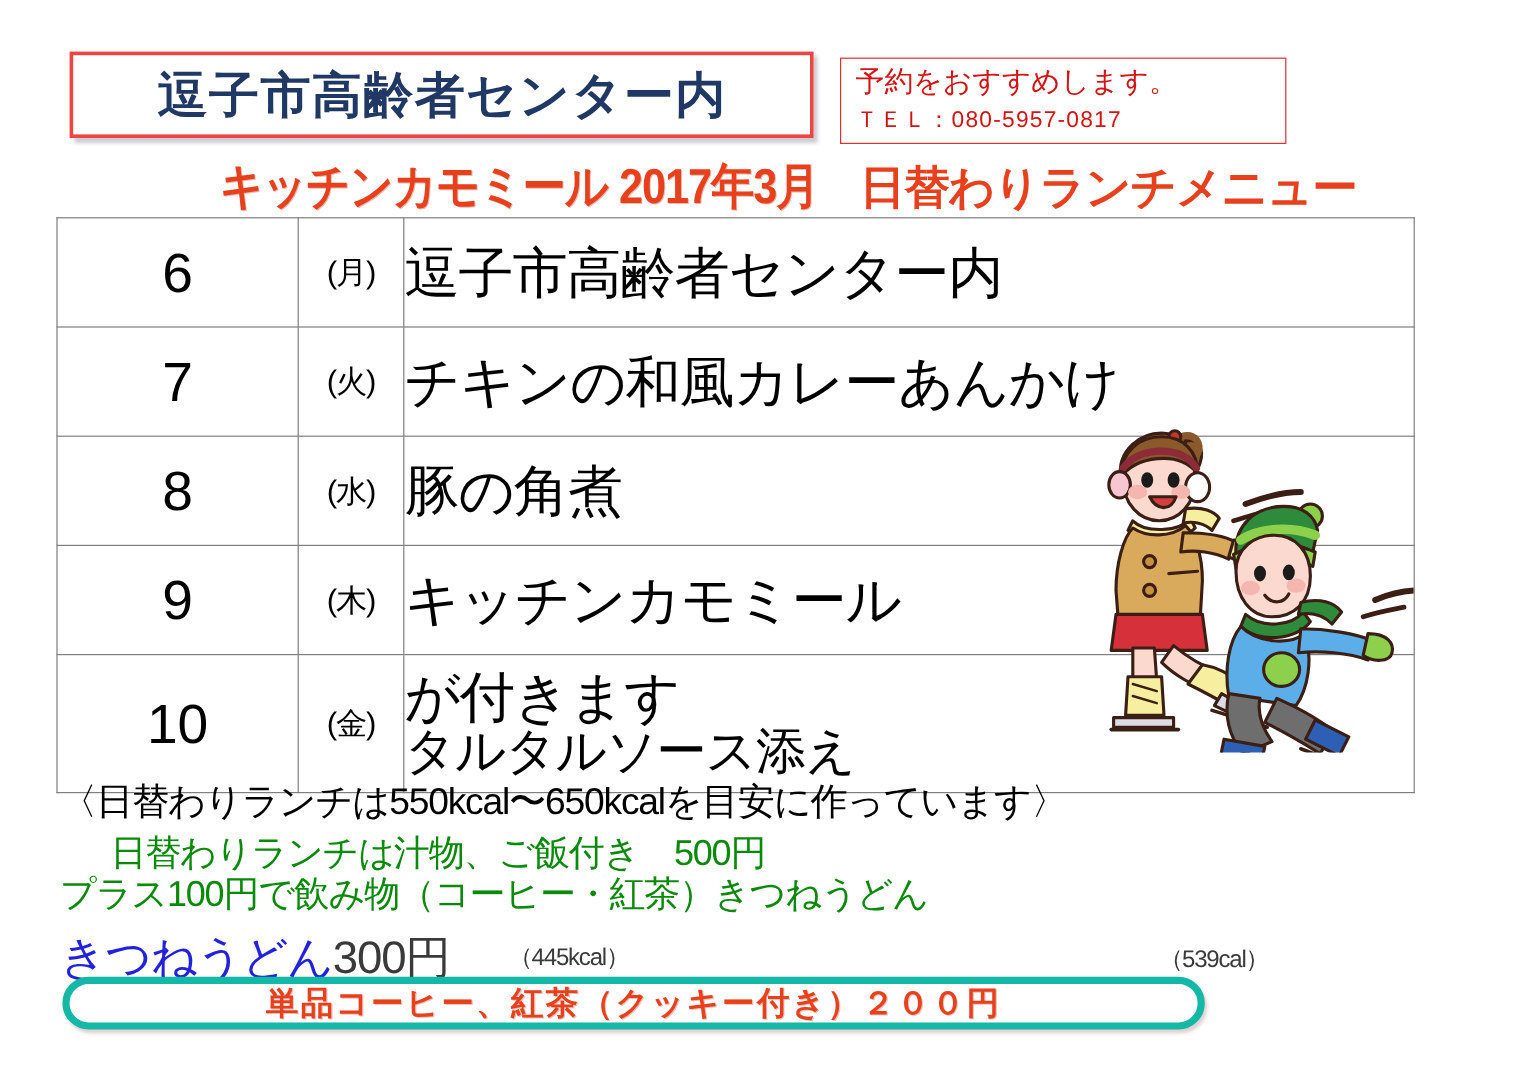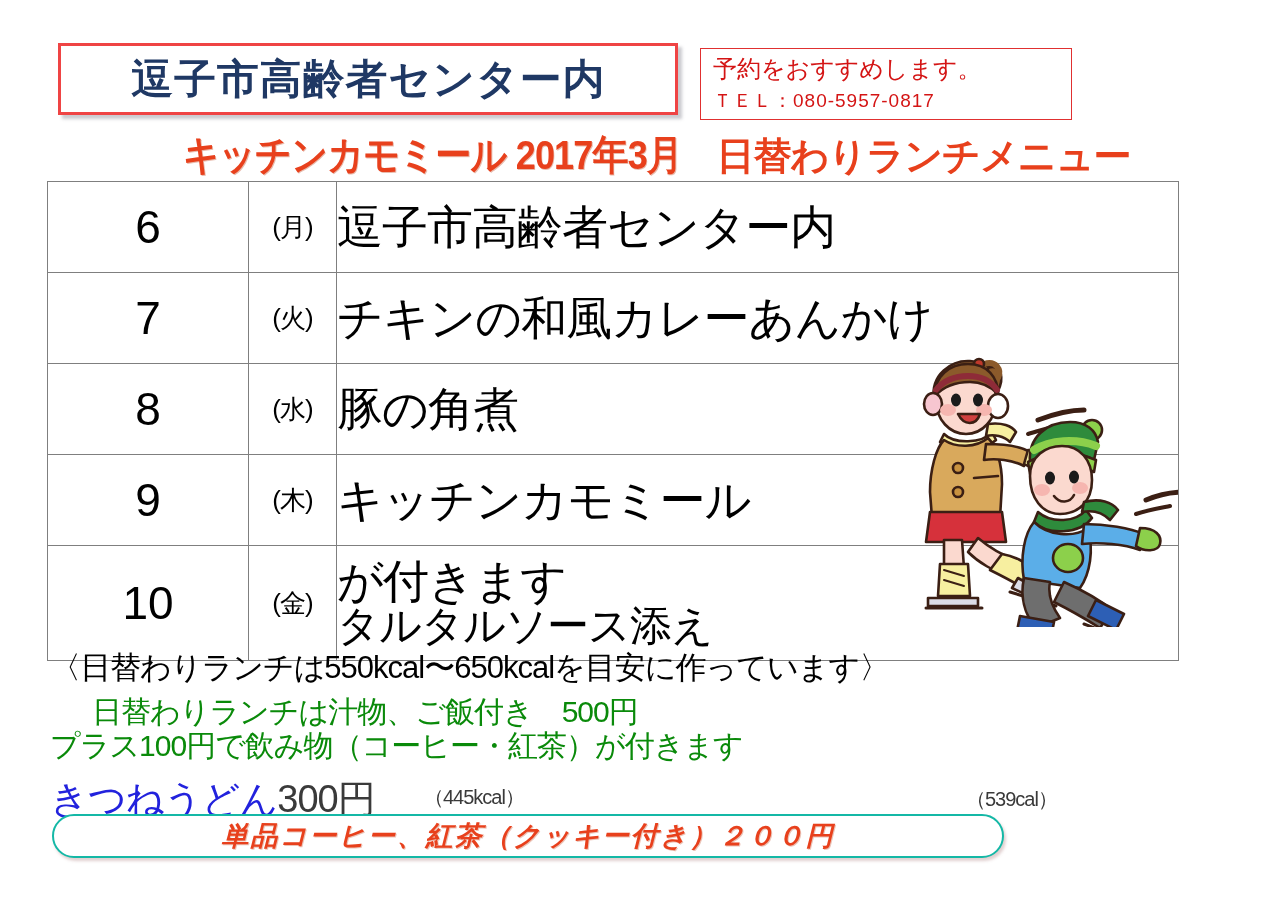--- a/index.html
+++ b/index.html
@@ -225,28 +225,27 @@
   }
 
   
   .coffee-box {
     position: absolute;
     left: 52px;
     top: 814px;
     width: 952px;
     height: 44px;
     box-sizing: border-box;
-    border: 2px solid #14b8a6;
+    border: 6px solid #14b8a6;
     border-radius: 22px;
     background: #ffffff;
     display: flex;
     align-items: center;
     justify-content: center;
     box-shadow: 2px 3px 3px rgba(170,120,120,0.35);
-    font-style: italic;
   }
   .coffee-text {
     font-size: 27px;
     font-weight: bold;
     color: #E8401C;
     letter-spacing: 2px;
     white-space: nowrap;
     text-shadow: 1px 1px 0 rgba(190,60,20,0.30);
   }
 </style>
@@ -394,21 +393,21 @@
       <path d="M142 264 L176 270 L172 290 L138 284 Z" fill="#2D5FB5"></path>
       <path d="M132 292 L182 298" fill="none" stroke="#3B1F14" stroke-width="3"></path>
 
       <path d="M268 148 C282 142 296 140 306 140" fill="none" stroke="#3B1F14" stroke-width="5"></path>
       <path d="M258 162 C270 158 282 156 292 154" fill="none" stroke="#3B1F14" stroke-width="4"></path>
     </g>
   </svg>
 
   <div class="note-kcal">〈日替わりランチは550kcal〜650kcalを目安に作っています〉</div>
   <div class="note-green1">日替わりランチは汁物、ご飯付き　500円</div>
-  <div class="note-green2">プラス100円で飲み物（コーヒー・紅茶）が付きます</div>
+  <div class="note-green2">プラス100円で飲み物（コーヒー・紅茶）きつねうどん</div>
 
   <div class="udon-left"><span class="udon-name">きつねうどん</span><span class="udon-price">300円</span></div>
   <div class="kcal-left">（445kcal）</div>
 
   <div class="kcal-right">（539cal）</div>
 
   <div class="coffee-box">
     <span class="coffee-text">単品コーヒー、紅茶（クッキー付き）２００円</span>
   </div>
 

